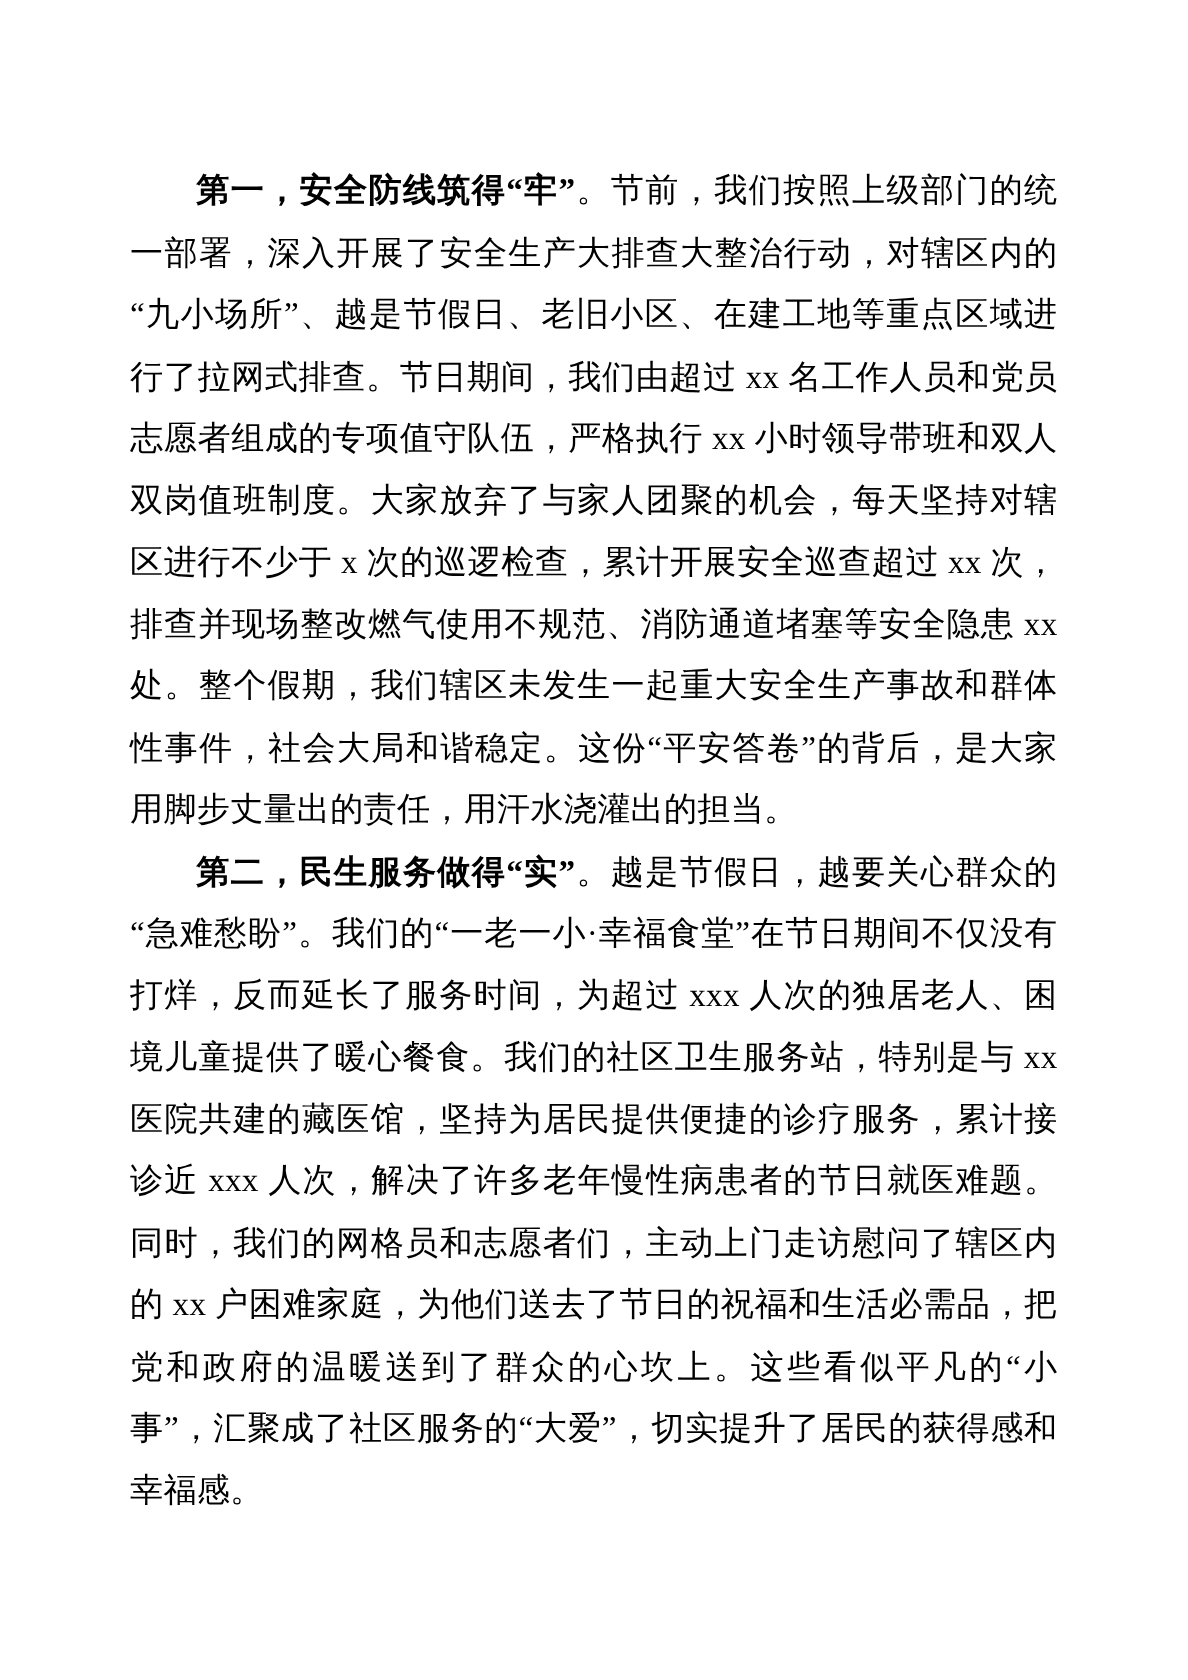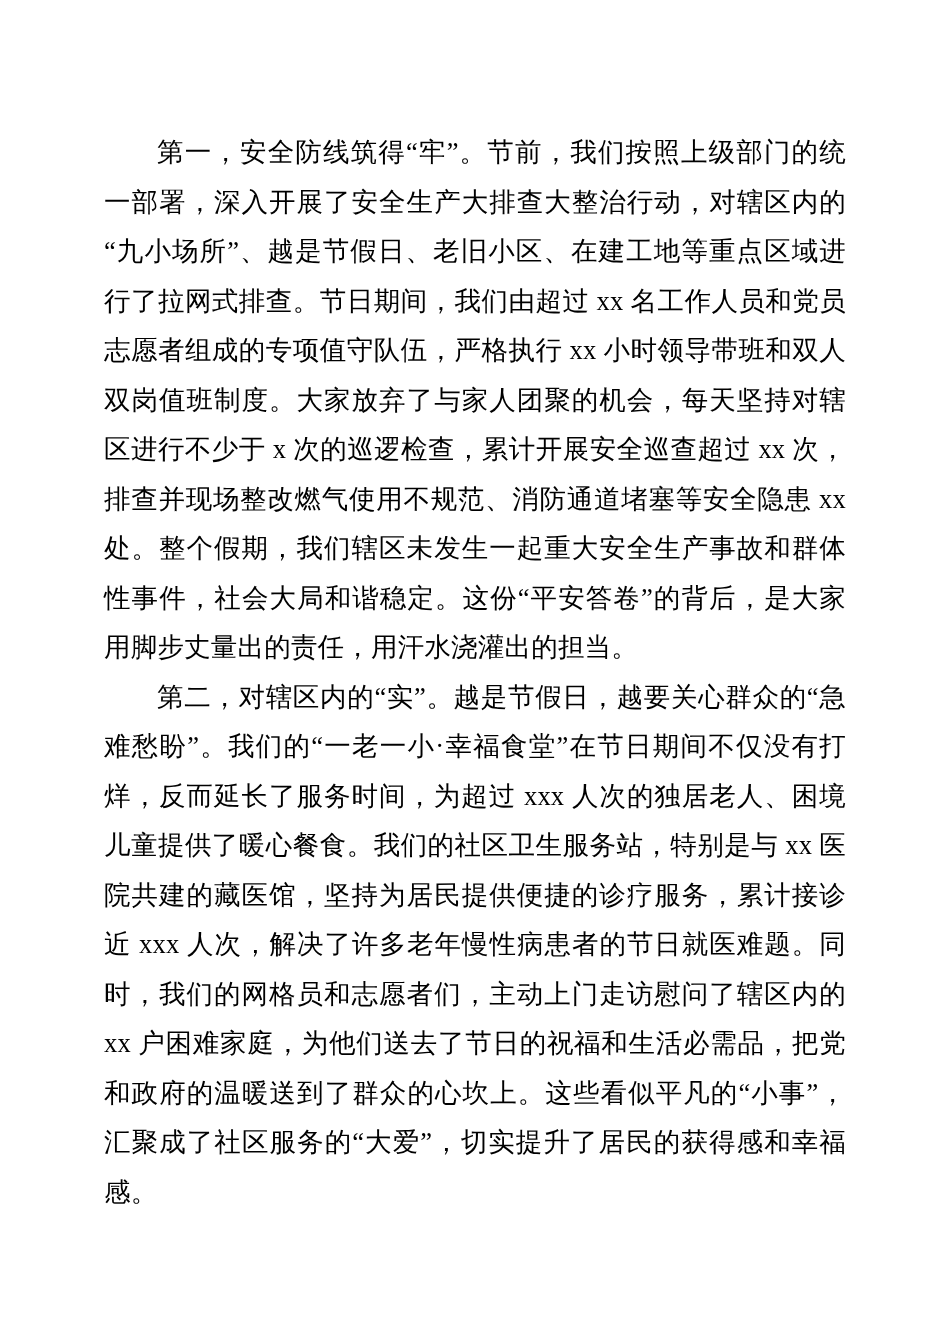--- a/index.html
+++ b/index.html
@@ -30,35 +30,35 @@
     letter-spacing: 0.2px;
   }
   .doc-body p {
     margin: 0 0 0 0;
     text-indent: 2em;
   }
   .doc-body p + p {
     margin-top: 0px;
   }
   .lead {
-    font-weight: normal;
+    font-weight: bold;
   }
   
   .doc-body {
     word-break: break-word;
   }
 </style>
 </head>
 <body>
 
 <div class="page">
   <div class="doc-body">
 
     <p>
       <span class="lead">第一，安全防线筑得“牢”</span><span>。节前，我们按照上级部门的统一部署，深入开展了安全生产大排查大整治行动，对辖区内的“九小场所”、越是节假日、老旧小区、在建工地等重点区域进行了拉网式排查。节日期间，我们由超过 xx 名工作人员和党员志愿者组成的专项值守队伍，严格执行 xx 小时领导带班和双人双岗值班制度。大家放弃了与家人团聚的机会，每天坚持对辖区进行不少于 x 次的巡逻检查，累计开展安全巡查超过 xx 次，排查并现场整改燃气使用不规范、消防通道堵塞等安全隐患 xx 处。整个假期，我们辖区未发生一起重大安全生产事故和群体性事件，社会大局和谐稳定。这份“平安答卷”的背后，是大家用脚步丈量出的责任，用汗水浇灌出的担当。</span>
     </p>
 
     <p>
-      <span class="lead">第二，对辖区内的“实”</span><span>。越是节假日，越要关心群众的“急难愁盼”。我们的“一老一小·幸福食堂”在节日期间不仅没有打烊，反而延长了服务时间，为超过 xxx 人次的独居老人、困境儿童提供了暖心餐食。我们的社区卫生服务站，特别是与 xx 医院共建的藏医馆，坚持为居民提供便捷的诊疗服务，累计接诊近 xxx 人次，解决了许多老年慢性病患者的节日就医难题。同时，我们的网格员和志愿者们，主动上门走访慰问了辖区内的 xx 户困难家庭，为他们送去了节日的祝福和生活必需品，把党和政府的温暖送到了群众的心坎上。这些看似平凡的“小事”，汇聚成了社区服务的“大爱”，切实提升了居民的获得感和幸福感。</span>
+      <span class="lead">第二，民生服务做得“实”</span><span>。越是节假日，越要关心群众的“急难愁盼”。我们的“一老一小·幸福食堂”在节日期间不仅没有打烊，反而延长了服务时间，为超过 xxx 人次的独居老人、困境儿童提供了暖心餐食。我们的社区卫生服务站，特别是与 xx 医院共建的藏医馆，坚持为居民提供便捷的诊疗服务，累计接诊近 xxx 人次，解决了许多老年慢性病患者的节日就医难题。同时，我们的网格员和志愿者们，主动上门走访慰问了辖区内的 xx 户困难家庭，为他们送去了节日的祝福和生活必需品，把党和政府的温暖送到了群众的心坎上。这些看似平凡的“小事”，汇聚成了社区服务的“大爱”，切实提升了居民的获得感和幸福感。</span>
     </p>
 
   </div>
 </div>
 
 </body></html>

